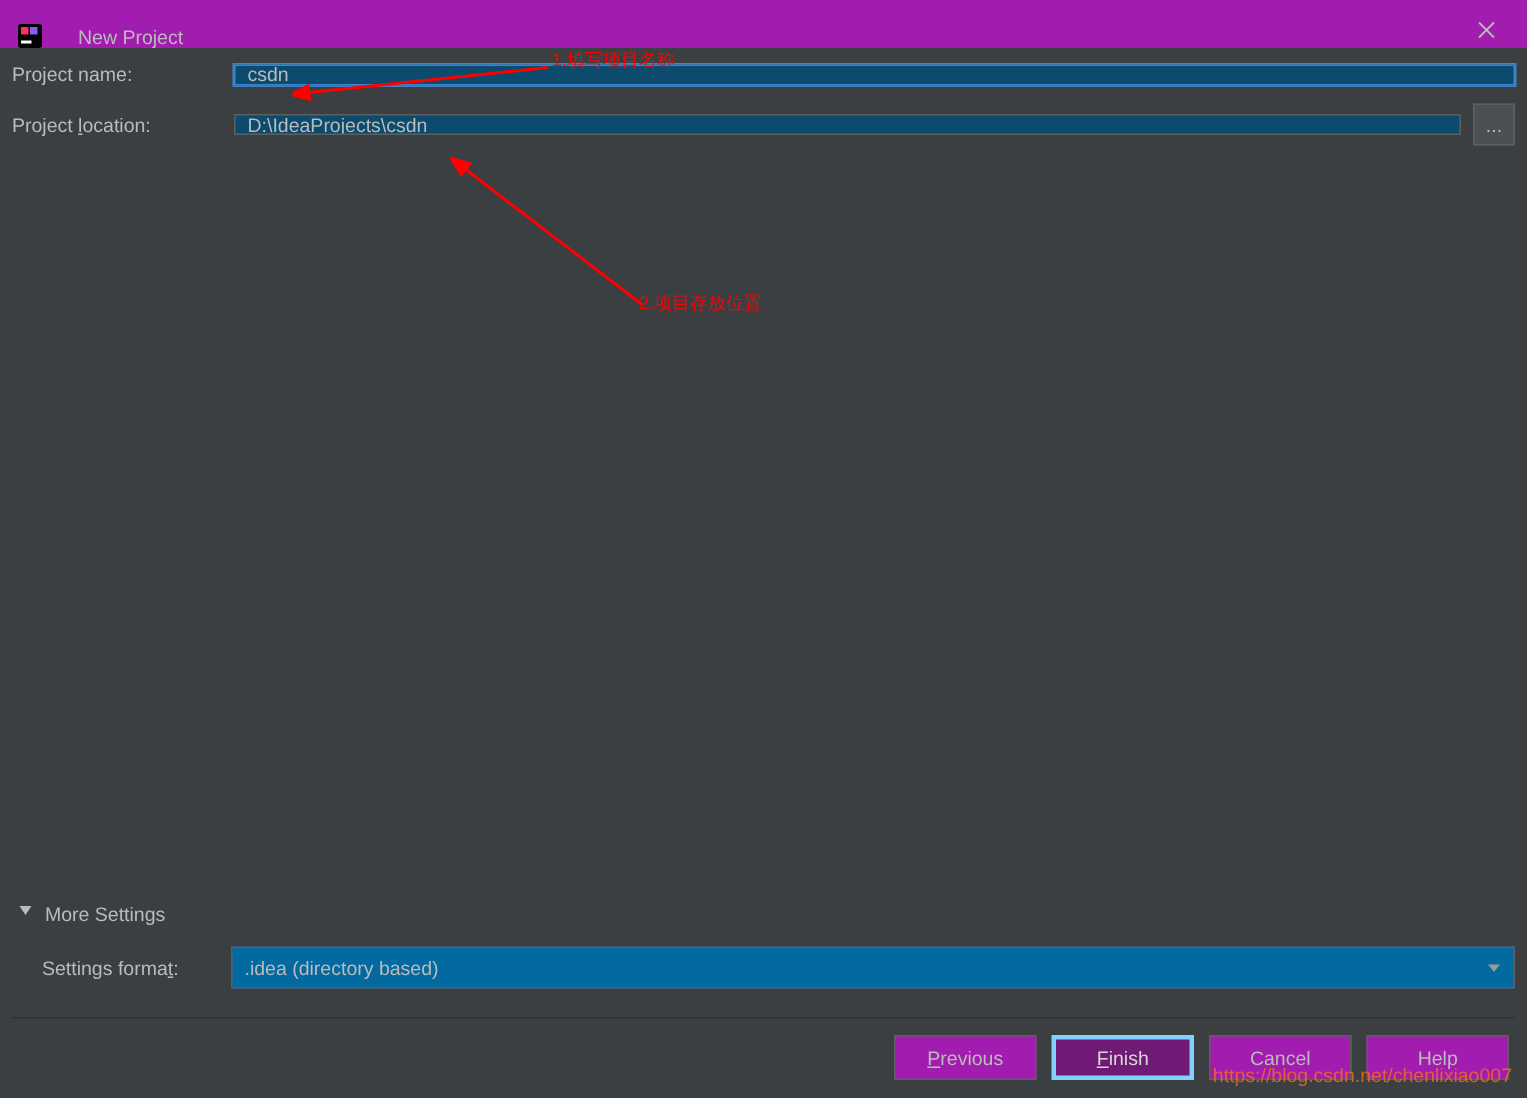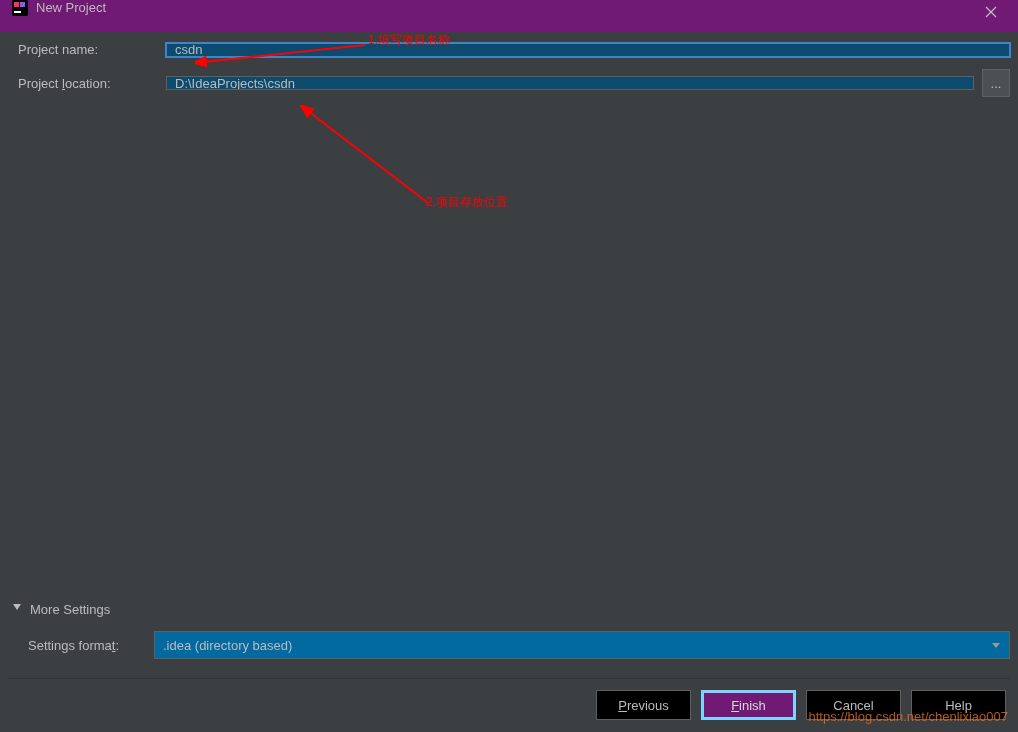--- a/index.html
+++ b/index.html
@@ -13,23 +13,24 @@
       font-family: "Segoe UI", Arial, sans-serif;
       font-size: 13px;
       width: 1018px;
       height: 732px;
       overflow: hidden;
       position: relative;
     }
     .titlebar {
       height: 32px;
       display: flex;
-      align-items: flex-start;
+      align-items: flex-end;
       padding: 0 12px;
-      background: #701a75;
+      background: #a21caf;
+      gap: 16px;
     }
     .app-icon {
       width: 16px;
       height: 16px;
       margin-right: 8px;
       display: inline-flex;
       align-items: center;
       justify-content: center;
     }
     .title-text {
@@ -52,21 +53,20 @@
     }
     .form-row {
       display: flex;
       align-items: center;
       margin-bottom: 12px;
     }
     .form-label {
       width: 126px;
       color: #bbbbbb;
       padding-right: 6px;
-      margin-left: 10px;
     }
     .text-input {
       flex: 1;
       background: #0c4a6e;
       border: 1px solid #5e6060;
       color: #bbbbbb;
       padding: 5px 8px;
       font-size: 13px;
       font-family: inherit;
       outline: none;
@@ -137,21 +137,21 @@
     .button-bar {
       position: absolute;
       bottom: 12px;
       right: 12px;
       display: flex;
       gap: 10px;
     }
     .btn {
       min-width: 95px;
       height: 30px;
-      background: #000000;
+      background: #a21caf;
       border: 1px solid #5e6060;
       color: #bbbbbb;
       cursor: pointer;
       font-size: 13px;
       font-family: inherit;
       display: flex;
       align-items: center;
       justify-content: center;
     }
     .btn.primary {

